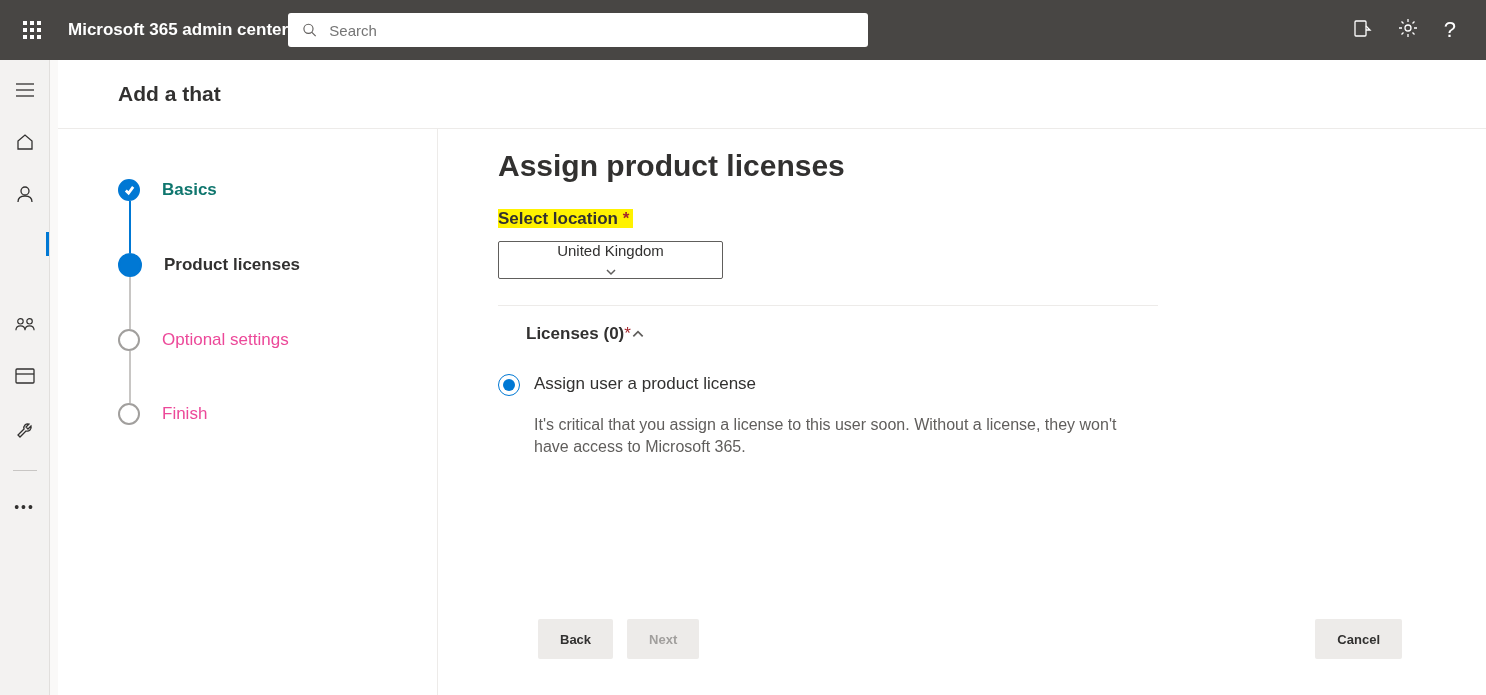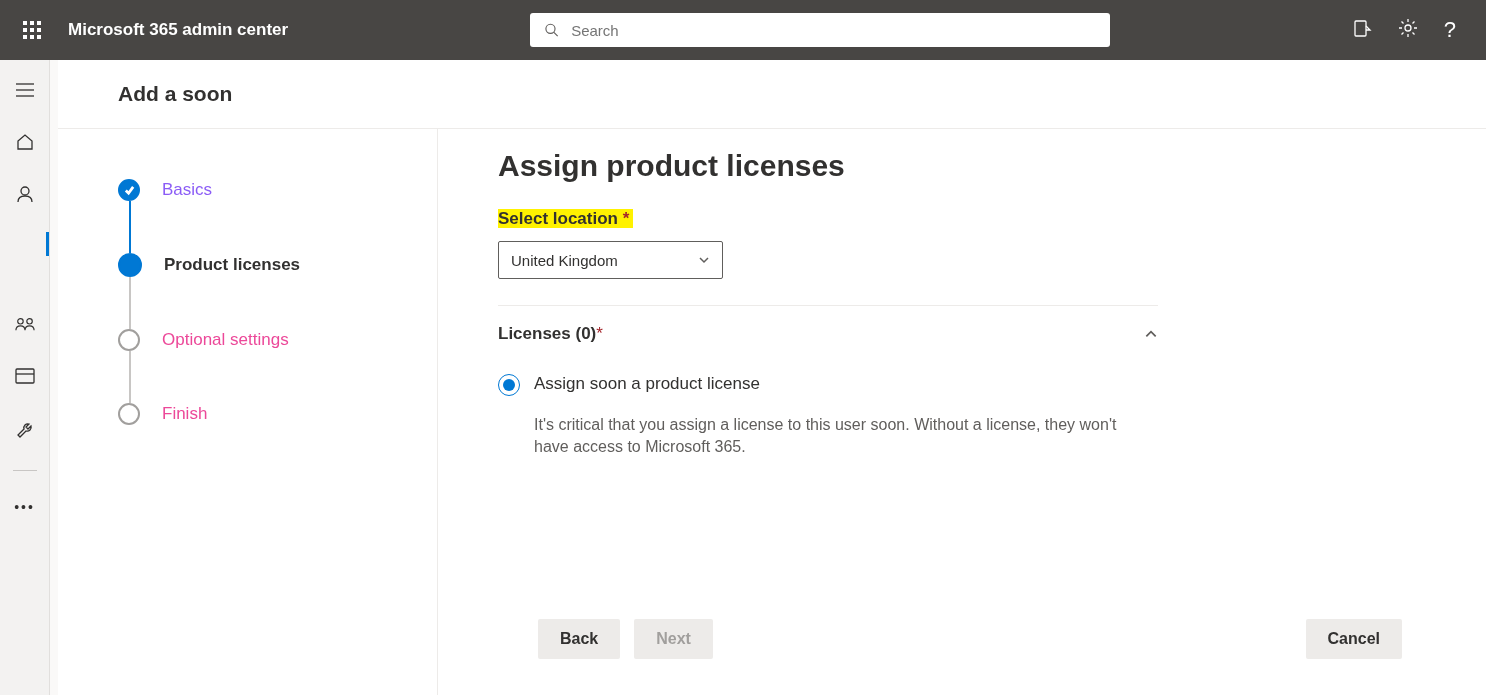--- a/index.html
+++ b/index.html
@@ -5,21 +5,21 @@
   * { box-sizing: border-box; margin: 0; padding: 0; }
   body { font-family: "Segoe UI", Arial, sans-serif; width: 1486px; height: 695px; overflow: hidden; background: #faf9f8; color: #323130; }
 
   
   .header {
     height: 60px; background: #484644; color: #fff; display: flex; align-items: center; padding: 0 12px;
   }
   .waffle { width: 40px; display:flex; justify-content:center; align-items:center; }
   .waffle svg { width:18px; height:18px; fill:#fff; }
   .app-title { margin-left: 16px; font-size: 17px; font-weight: 600; }
-  .search-wrap { flex:1; display:flex; justify-content:center; }
+  .search-wrap { flex:1; display:flex; justify-content:flex-start; }
   .search-box { width: 580px; height: 34px; background:#fff; border-radius:3px; display:flex; align-items:center; padding:0 14px; color:#605e5c; }
   .search-box svg { width:16px; height:16px; stroke:#605e5c; fill:none; stroke-width:1.5; }
   .search-input { border:none; outline:none; font-size:15px; margin-left:12px; width:100%; color:#323130; background:transparent; }
   .hdr-icons { display:flex; align-items:center; gap:26px; padding-right:18px; }
   .hdr-icons svg { width:20px; height:20px; stroke:#fff; fill:none; stroke-width:1.3; }
   .hdr-icons .q { font-size:22px; color:#fff; font-weight:400; }
 
   
   .body { display:flex; height: calc(695px - 60px); }
   .leftrail {
@@ -37,53 +37,53 @@
   .panel-body { flex:1; display:flex; overflow:hidden; }
 
   
   .wizard { width: 380px; border-right:1px solid #edebe9; padding: 50px 0 0 60px; }
   .step { display:flex; align-items:center; position:relative; }
   .step-circle { width:22px; height:22px; border-radius:50%; display:flex; align-items:center; justify-content:center; border:2px solid #a19f9d; background:#fff; flex-shrink:0; }
   .step-circle.done { background:#0078d4; border-color:#0078d4; }
   .step-circle.current { background:#0078d4; border-color:#0078d4; width:24px; height:24px; }
   .step-circle svg { width:11px; height:11px; stroke:#fff; fill:none; stroke-width:3; }
   .step-label { margin-left:22px; font-size:17px; color:#323130; }
-  .step-label.done { color:#8b5cf6; font-weight:400; }
+  .step-label.done { color:#0f766e; font-weight:700; }
   .step-label.current { font-weight:600; }
   .step-label.pending { color:#ec4899; }
   .connector { width:2px; height:52px; margin-left:11px; }
   .connector.blue { background:#0078d4; }
   .connector.grey { background:#c8c6c4; }
 
   
   .content { flex:1; padding: 20px 60px 16px 60px; overflow-y:auto; position:relative; display:flex; flex-direction:column; }
   .content h1 { font-size:30px; font-weight:700; margin-bottom:26px; }
   .content .desc { font-size:17px; color:#323130; margin-bottom: 80px; }
   .field-label { font-size:17px; font-weight:600; display:inline; background:#fff200; padding:0 4px 0 0; }
   .field-label .req { color:#a4262c; }
-  .dropdown { margin-top:12px; width:225px; height:38px; border:1px solid #605e5c; border-radius:2px; display:flex; align-items:center; justify-content:space-between; padding:0 12px; font-size:15px; background:#fff; }
+  .dropdown { margin-top:12px; width:225px; height:38px; border:1px solid #605e5c; border-radius:2px; display:flex; align-items:center; justify-content:space-between; padding:0 12px; font-size:15px; background:#fff;flex-direction:column; }
   .dropdown svg { width:12px; height:12px; stroke:#605e5c; fill:none; stroke-width:1.5; }
 
   .divider { height:1px; background:#edebe9; margin:26px 0 18px; }
-  .section-head { display:flex; justify-content:space-between; align-items:center; cursor:pointer; }
+  .section-head { display:flex; align-items:center; cursor:pointer;margin-left:28px; }
   .section-head .title { font-size:17px; font-weight:600; }
   .section-head .title .req { color:#a4262c; font-weight:400; }
   .section-head svg { width:14px; height:14px; stroke:#605e5c; fill:none; stroke-width:1.5; }
 
   .radios { margin-top:30px; }
   .radio-row { display:flex; align-items:flex-start; margin-bottom:18px; }
   .radio { width:22px; height:22px; border:1.5px solid #323130; border-radius:50%; display:flex; align-items:center; justify-content:center; flex-shrink:0; }
   .radio.selected { border-color:#0078d4; }
   .radio.selected::after { content:""; width:12px; height:12px; background:#0078d4; border-radius:50%; }
   .radio-label { margin-left:14px; font-size:17px; color:#323130; padding-top:0px; }
   .radio-hint { margin-left:36px; margin-top:6px; font-size:16px; color:#605e5c; line-height:1.4; max-width:600px; }
 
   
   .footer { display:flex; align-items:center; padding:20px 24px 20px 40px; border-top: none; }
-  .btn { height:40px; padding:0 22px; font-size:16px; border:none; border-radius:2px; cursor:pointer; font-family:inherit; font-weight:600; }
+  .btn { height:40px; padding:0 22px; font-size:13px; border:none; border-radius:2px; cursor:pointer; font-family:inherit; font-weight:600; }
   .btn-back { background:#edebe9; color:#323130; }
   .btn-next { background:#edebe9; color:#a19f9d; margin-left:14px; cursor:default; }
   .footer-spacer { flex:1; }
   .btn-cancel { background:#edebe9; color:#323130; }
 
 </style>
 </head>
 <body>
 
 <div class="header">
@@ -150,21 +150,21 @@
           <line x1="1" y1="6" x2="19" y2="6"></line>
         </svg></span>
     <span><svg viewBox="0 0 20 20">
           <path d="M14 6a4 4 0 0 0-5 5l-6 6 2 2 6-6a4 4 0 0 0 5-5l-3 3-2-2 3-3z"></path>
         </svg></span>
     <div class="rail-divider"></div>
     <span class="ellipsis">•••</span>
   </div>
 
   <div class="panel">
-    <div class="panel-header">Add a soon</div>
+    <div class="panel-header">Add a that</div>
     <div class="panel-body">
 
       <div class="wizard">
         <div class="step">
           <div class="step-circle done">
               <svg viewBox="0 0 12 12">
                 <path d="M2 6l3 3 5-7"></path>
               </svg>
             </div>
           <div class="step-label done">Basics</div>
@@ -209,21 +209,21 @@
               <span>Licenses (0)</span><span class="req">*</span>
             </div>
             <svg viewBox="0 0 12 12">
                 <path d="M2 8l4-4 4 4"></path>
               </svg>
           </div>
 
           <div class="radios">
             <div class="radio-row">
               <div class="radio selected"></div>
-              <div class="radio-label">Assign soon a product license</div>
+              <div class="radio-label">Assign user a product license</div>
             </div>
             <div class="radio-hint">It's critical that you assign a license to this user soon. Without a license, they won't have access to Microsoft 365.</div>
           </div>
         </div>
 
         <div class="footer">
           <button class="btn btn-back">Back</button>
           <button class="btn btn-next">Next</button>
           <div class="footer-spacer"></div>
           <button class="btn btn-cancel">Cancel</button>

